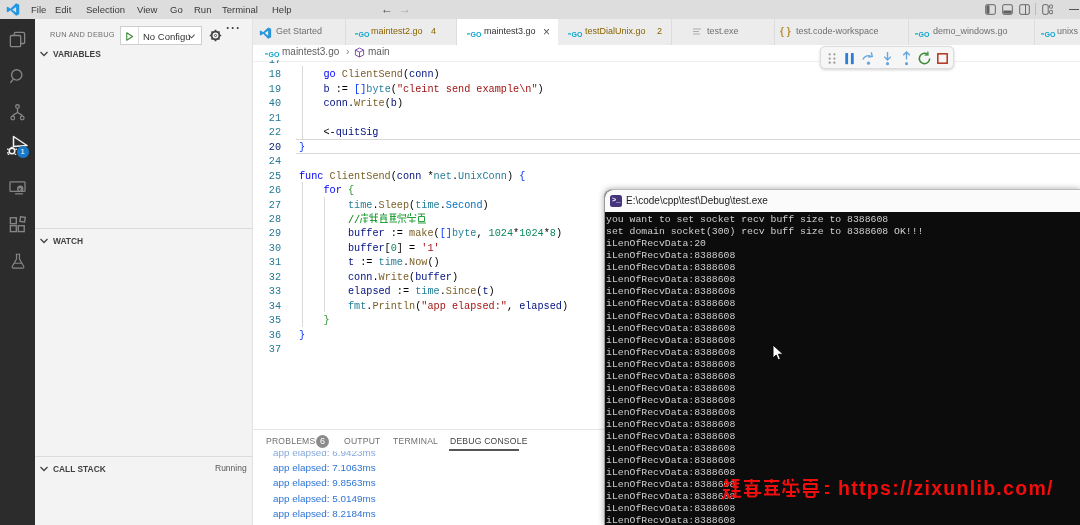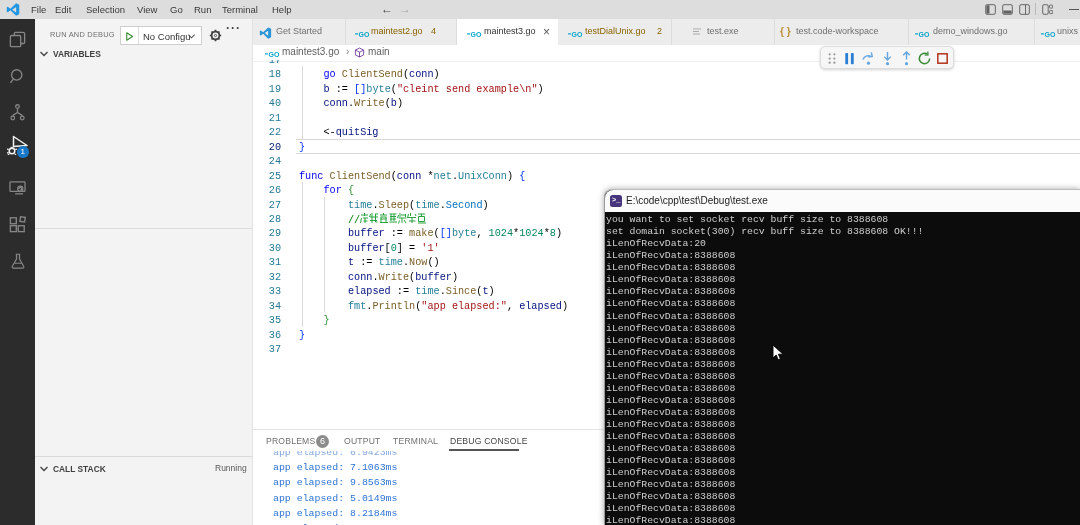--- a/index.html
+++ b/index.html
@@ -20,21 +20,21 @@
 
 #editor{left:253px;top:60px;width:827px;height:369px;background:#fff;overflow:hidden}
 .cl{position:absolute;left:0;width:827px;height:15px;font-family:"Liberation Mono",monospace;font-size:10.2px;line-height:14.5px;white-space:pre}
 .ln{position:absolute;left:0;width:28px;text-align:right;color:#237893;font-family:"Liberation Mono",monospace;font-size:10.2px;line-height:14.5px}
 .code{position:absolute;left:46px;white-space:pre}
 .k{color:#0000ff}.fn{color:#795e26}.v{color:#001080}.t{color:#267f99}.s{color:#a31515}.n{color:#098658}.c{color:#008000}.ct{color:#0070c1}.b1{color:#0431fa}.b2{color:#319331}
 .guide{position:absolute;width:1px;background:#d9d9d9}
 
 #panel{left:253px;top:429px;width:827px;height:96px;background:#fff;border-top:1px solid #e4e4e4}
 .ptab{position:absolute;top:6px;font-size:8.6px;color:#6f6f6f;letter-spacing:.2px}
-.dcl{position:absolute;font-family:Liberation Mono, monospace;font-size:9.9px;color:#2e74d4;white-space:pre}
+.dcl{position:absolute;font-family:Liberation Sans, sans-serif;font-size:9.9px;color:#2e74d4;white-space:pre}
 
 #conwin{left:604px;top:189px;width:476px;height:336px;background:#0c0c0c;border-radius:8px 0 0 0;box-shadow:0 0 6px rgba(0,0,0,.35);border-left:1px solid #9a9a9a;border-top:1px solid #bcbcbc}
 #contitle{left:0;top:0;width:476px;height:22px;background:#fbfbfb;border-radius:8px 0 0 0}
 .conl{position:absolute;left:1px;font-family:"Liberation Mono",monospace;font-size:9.8px;color:#cfcfcf;white-space:pre}
 
 #dtb{left:820px;top:46px;width:134px;height:23px;background:#f6f6f6;border:1px solid #dcdcdc;border-radius:5px;box-shadow:0 1px 3px rgba(0,0,0,.18)}
 .dico{position:absolute;top:4px;width:15px;height:15px}
 </style></head>
 <body>
 <div id="stage">
@@ -133,20 +133,26 @@
         </g>
       </svg>
 <span class="abs" style="left:191px;top:2px;font-size:12px;font-weight:bold;color:#424242;letter-spacing:1px">···</span>
 <div class="sechead" style="top:25px;height:20px">
         <svg style="position:absolute;left:4px;top:5px" width="10" height="10" viewBox="0 0 10 10">
           <path d="M1.5 3 5 6.5 8.5 3" fill="none" stroke="#424242" stroke-width="1.3"></path>
         </svg>
         <span style="position:absolute;left:18px;top:4.5px">VARIABLES</span>
       </div>
 <div class="abs" style="left:0;top:209px;width:218px;height:1px;background:#dcdcdc"></div>
+<div class="sechead" style="top:212px;height:20px">
+        <svg style="position:absolute;left:4px;top:5px" width="10" height="10" viewBox="0 0 10 10">
+          <path d="M1.5 3 5 6.5 8.5 3" fill="none" stroke="#424242" stroke-width="1.3"></path>
+        </svg>
+        <span style="position:absolute;left:18px;top:4.5px">WATCH</span>
+      </div>
 <div class="abs" style="left:0;top:437px;width:218px;height:1px;background:#dcdcdc"></div>
 <div class="sechead" style="top:440px;height:20px">
         <svg style="position:absolute;left:4px;top:5px" width="10" height="10" viewBox="0 0 10 10">
           <path d="M1.5 3 5 6.5 8.5 3" fill="none" stroke="#424242" stroke-width="1.3"></path>
         </svg>
         <span style="position:absolute;left:18px;top:4.5px">CALL STACK</span>
         <span style="position:absolute;left:180px;top:4px;font-weight:normal;font-size:8.5px;color:#595959">Running</span>
       </div>
 </div>
 
@@ -311,20 +317,33 @@
 <div class="conl" style="top:264.7px">iLenOfRecvData:8388608</div>
 <div class="conl" style="top:276.7px">iLenOfRecvData:8388608</div>
 <div class="conl" style="top:288.7px">iLenOfRecvData:8388608</div>
 <div class="conl" style="top:300.8px">iLenOfRecvData:8388608</div>
 <div class="conl" style="top:312.8px">iLenOfRecvData:8388608</div>
 <div class="conl" style="top:324.8px">iLenOfRecvData:8388608</div>
 </div>
 <svg class="abs" style="left:772px;top:344px" width="12" height="18" viewBox="0 0 12 18">
       <path d="M1 1v13l3.2-3 2 4.8 2.2-1-2-4.6H11z" fill="#fff" stroke="#000" stroke-width="0.9"></path>
     </svg>
+<div class="abs" style="left:722px;top:477px;width:358px;height:26px">
+<svg class="abs" style="left:0;top:1px" width="120" height="22" viewBox="0 0 120 22">
+        <g stroke="#f20d0d" stroke-width="2.1" fill="none">
+          <path d="M2 4l4 .5M4.5 1v3.5M1.5 8c3 0 5-1.5 5.5-4M1 12h7M4 12c0 4-1 7-3.5 9M4.5 14c1 3 2.5 5.5 4 6.5M9.5 2h8M10 5.5h7M10.5 9h6M9.5 13h9M13.5 2v18M9 17.5c6 1.5 8 1.5 10 1"></path>
+          <path d="M22 3h16M29.5 1v5M23 7.5h13M23.5 11h12M22 15h17M26 7.5v11M34 7.5v11M26 18.5h8"></path>
+          <path d="M42 3h15M49.5 1v4M43 8h13M43 12h13M42 16.5h16M45.5 8v8M53 8v8"></path>
+          <path d="M63 2l-2 4M66 1v5M61.5 6.5h15M69 6.5v11M62.5 10l-1.5 5M75 10l2 5M64 14h10M64.5 18h9M70 1l1.5 2"></path>
+          <path d="M81 2h15M88.5 1v3M82 6h13M82 6v5h12.5v-5M81 14h16M84.5 14v5M92.5 14v5M84.5 19h8"></path>
+          <path d="M103 8h4M103 15h4" stroke-width="2.2"></path>
+        </g>
+      </svg>
+<span class="abs" style="left:116px;top:0;font-family:'Liberation Sans',sans-serif;font-weight:bold;font-size:19.5px;color:#f20d0d;letter-spacing:1.3px">https://zixunlib.com/</span>
+</div>
 
 <div class="abs" id="dtb">
 <svg class="dico" style="left:4px" viewBox="0 0 16 16" fill="#9a9a9a">
         <circle cx="5" cy="3.5" r="1.2"></circle>
         <circle cx="10" cy="3.5" r="1.2"></circle>
         <circle cx="5" cy="8" r="1.2"></circle>
         <circle cx="10" cy="8" r="1.2"></circle>
         <circle cx="5" cy="12.5" r="1.2"></circle>
         <circle cx="10" cy="12.5" r="1.2"></circle>
       </svg>

